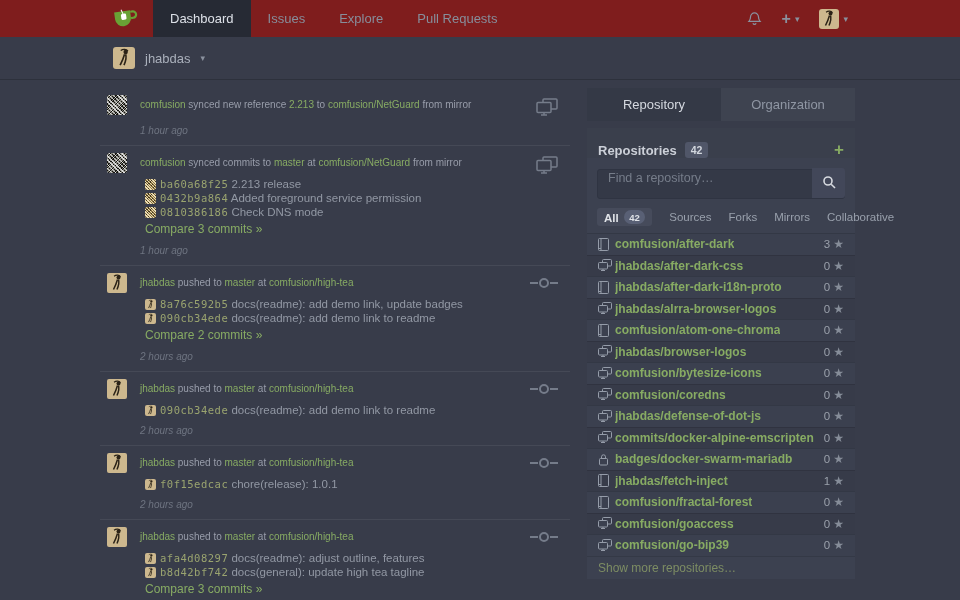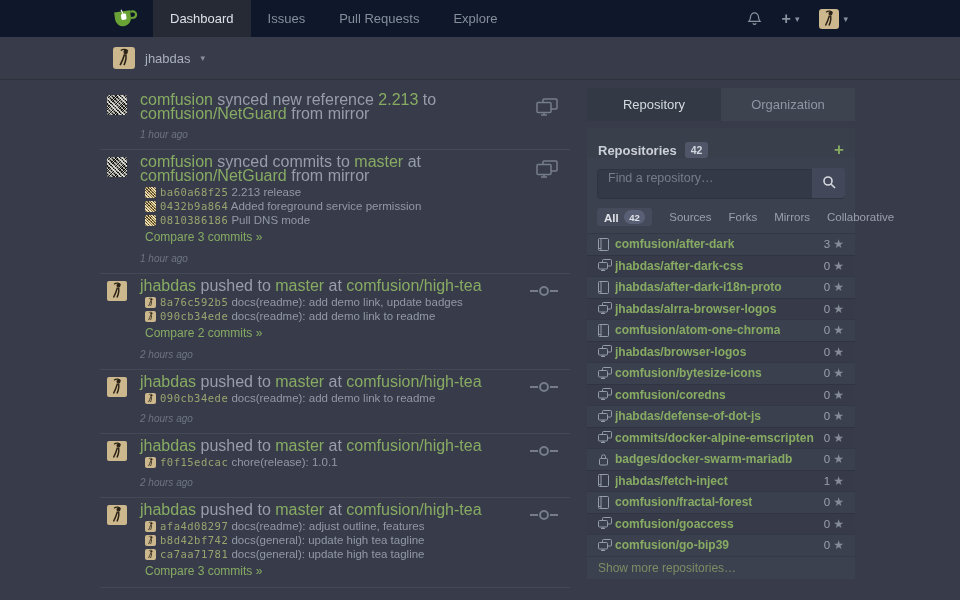--- a/index.html
+++ b/index.html
@@ -7,21 +7,21 @@
   body {
     background:#383c4a;
     font-family:"Liberation Sans", sans-serif;
     color:#9ba0ab;
     position:relative;
   }
   a { text-decoration:none; cursor:pointer; }
 
   
   .navbar {
-    height:37px; background:#0f172a; display:flex; align-items:stretch;
+    height:37px; background:#7f1d1d; display:flex; align-items:stretch;
     padding-left:108px;
   }
   .nav-logo { display:flex; align-items:center; padding:0 14px 0 4px; }
   .nav-items { display:flex; list-style:none; align-items:stretch; }
   .nav-item {
     display:flex; align-items:center; padding:0 17px;
     font-size:13px; color:#878e9b; cursor:pointer;
   }
   .nav-item.active { background:#262a34; color:#dce0e7; }
   .nav-right { margin-left:auto; display:flex; align-items:center; gap:20px; padding-right:112px; }
@@ -55,21 +55,21 @@
   .context-user { font-size:13px; color:#aab0bb; cursor:pointer; }
 
   
   .feed { position:absolute; left:100px; top:88px; width:470px; }
   .feed-item {
     display:flex; padding:5px 0 8px; border-bottom:1px solid rgba(255,255,255,.065);
     position:relative;
   }
   .feed-avatar { width:20px; height:20px; border-radius:2px; margin:2px 13px 0 7px; flex:none; }
   .feed-content { flex:1; min-width:0; }
-  .feed-header { font-size:16px; line-height:14px; color:#989daa; }
+  .feed-header { font-size:10px; line-height:24px; color:#989daa; }
   .feed-header a { color:#87ab63; }
   .commit-list { margin:2px 0 0 5px; }
   .commit-line { font-size:11.5px; line-height:14px; color:#9298a4; white-space:nowrap; }
   .mini-avatar { display:inline-block; width:11px; height:11px; border-radius:2px; vertical-align:-2px; margin-right:4px; }
   .sha { font-family:"DejaVu Sans Mono", monospace; font-size:10.5px; color:#9aa46f; letter-spacing:.5px; }
   .compare-link { display:inline-block; margin:0 0 0 5px; font-size:12px; line-height:14px; color:#87ab63; }
   .feed-time { margin-top:7px; font-size:10px; line-height:13px; font-style:italic; color:#6e7481; }
   .feed-type-icon { flex:none; width:46px; display:flex; justify-content:flex-end; align-items:flex-start; padding:5px 12px 0 0; color:#757c8a; }
 
   
@@ -136,22 +136,22 @@
         <path d="M3 3h16v7a8 8 0 0 1-16 0z" fill="#69a235"></path>
         <path d="M19 4.5h2.3a3.2 3.2 0 0 1 0 6.4H19" fill="none" stroke="#69a235" stroke-width="2.2"></path>
         <path d="M10.2 1.2l1.4 4.6" stroke="#fff" stroke-width="1"></path>
         <rect x="9.3" y="5.6" width="5.2" height="6" rx="1.3" fill="#fff"></rect>
       </g>
     </svg>
   </div>
   <ul class="nav-items" id="nav-items">
       <li class="nav-item active">Dashboard</li>
       <li class="nav-item">Issues</li>
+      <li class="nav-item">Explore</li>
       <li class="nav-item">Pull Requests</li>
-      <li class="nav-item">Explore</li>
     </ul>
   <div class="nav-right">
     <span class="nav-icon-btn">
       <svg width="15" height="16" viewBox="0 0 16 16" fill="none" stroke="currentColor" stroke-width="1.3">
         <path d="M8 1.5a4.2 4.2 0 0 0-4.2 4.2c0 3-1.2 4.2-1.8 4.9h12c-.6-.7-1.8-1.9-1.8-4.9A4.2 4.2 0 0 0 8 1.5z"></path>
         <path d="M6.3 12.6a1.8 1.8 0 0 0 3.4 0"></path>
       </svg>
     </span>
     <span class="nav-icon-btn">
       <span class="plus-glyph">+</span>
@@ -195,21 +195,21 @@
           <rect x="1" y="4.5" width="14" height="10" rx="1" fill="#383c4a"></rect>
           <path d="M8 14.5v2.5M5 17h6"></path>
         </svg>
       </span>
     </div>
     <div class="feed-item">
       <span class="feed-avatar noise-bw"></span>
       <div class="feed-content"><div class="feed-header"><a>comfusion</a> synced commits to <a>master</a> at <a>comfusion/NetGuard</a> from mirror</div><div class="commit-list">
           <div class="commit-line"><span class="mini-avatar noise-gold"></span><a class="sha">ba60a68f25</a> <span>2.213 release</span></div>
           <div class="commit-line"><span class="mini-avatar noise-gold"></span><a class="sha">0432b9a864</a> <span>Added foreground service permission</span></div>
-          <div class="commit-line"><span class="mini-avatar noise-gold"></span><a class="sha">0810386186</a> <span>Pull DNS mode</span></div>
+          <div class="commit-line"><span class="mini-avatar noise-gold"></span><a class="sha">0810386186</a> <span>Check DNS mode</span></div>
         </div><a class="compare-link">Compare 3 commits »</a><div class="feed-time">1 hour ago</div></div>
       <span class="feed-type-icon">
         <svg width="22" height="19" viewBox="0 0 22 19" fill="none" stroke="currentColor" stroke-width="1.5">
           <rect x="7" y="1" width="14" height="10" rx="1"></rect>
           <rect x="1" y="4.5" width="14" height="10" rx="1" fill="#383c4a"></rect>
           <path d="M8 14.5v2.5M5 17h6"></path>
         </svg>
       </span>
     </div>
     <div class="feed-item">
@@ -303,25 +303,20 @@
           <div class="commit-line"><span class="mini-avatar figure-tan"><svg viewBox="0 0 20 20">
                 <circle cx="11.5" cy="4.5" r="2" fill="#2b2317"></circle>
                 <path d="M10.5 6.5c-1 3.5-2.2 6.5-4 10M11.5 6.5c.8 2.5.2 6-1.5 10" stroke="#2b2317" stroke-width="1.5" fill="none"></path>
                 <path d="M7 3.2c2.2-1.6 5.2-1.4 6.6.6" stroke="#2b2317" stroke-width="1.1" fill="none"></path>
               </svg></span><a class="sha">afa4d08297</a> <span>docs(readme): adjust outline, features</span></div>
           <div class="commit-line"><span class="mini-avatar figure-tan"><svg viewBox="0 0 20 20">
                 <circle cx="11.5" cy="4.5" r="2" fill="#2b2317"></circle>
                 <path d="M10.5 6.5c-1 3.5-2.2 6.5-4 10M11.5 6.5c.8 2.5.2 6-1.5 10" stroke="#2b2317" stroke-width="1.5" fill="none"></path>
                 <path d="M7 3.2c2.2-1.6 5.2-1.4 6.6.6" stroke="#2b2317" stroke-width="1.1" fill="none"></path>
               </svg></span><a class="sha">b8d42bf742</a> <span>docs(general): update high tea tagline</span></div>
-          <div class="commit-line"><span class="mini-avatar figure-tan"><svg viewBox="0 0 20 20">
-                <circle cx="11.5" cy="4.5" r="2" fill="#2b2317"></circle>
-                <path d="M10.5 6.5c-1 3.5-2.2 6.5-4 10M11.5 6.5c.8 2.5.2 6-1.5 10" stroke="#2b2317" stroke-width="1.5" fill="none"></path>
-                <path d="M7 3.2c2.2-1.6 5.2-1.4 6.6.6" stroke="#2b2317" stroke-width="1.1" fill="none"></path>
-              </svg></span><a class="sha">ca7aa71781</a> <span>docs(general): update high tea tagline</span></div>
         </div><a class="compare-link">Compare 3 commits »</a></div>
       <span class="feed-type-icon">
         <svg width="28" height="14" viewBox="0 0 28 14" fill="none" stroke="currentColor" stroke-width="2">
           <circle cx="14" cy="7" r="4"></circle>
           <path d="M0 7h8M20 7h8"></path>
         </svg>
       </span>
     </div>
   </section>
 

